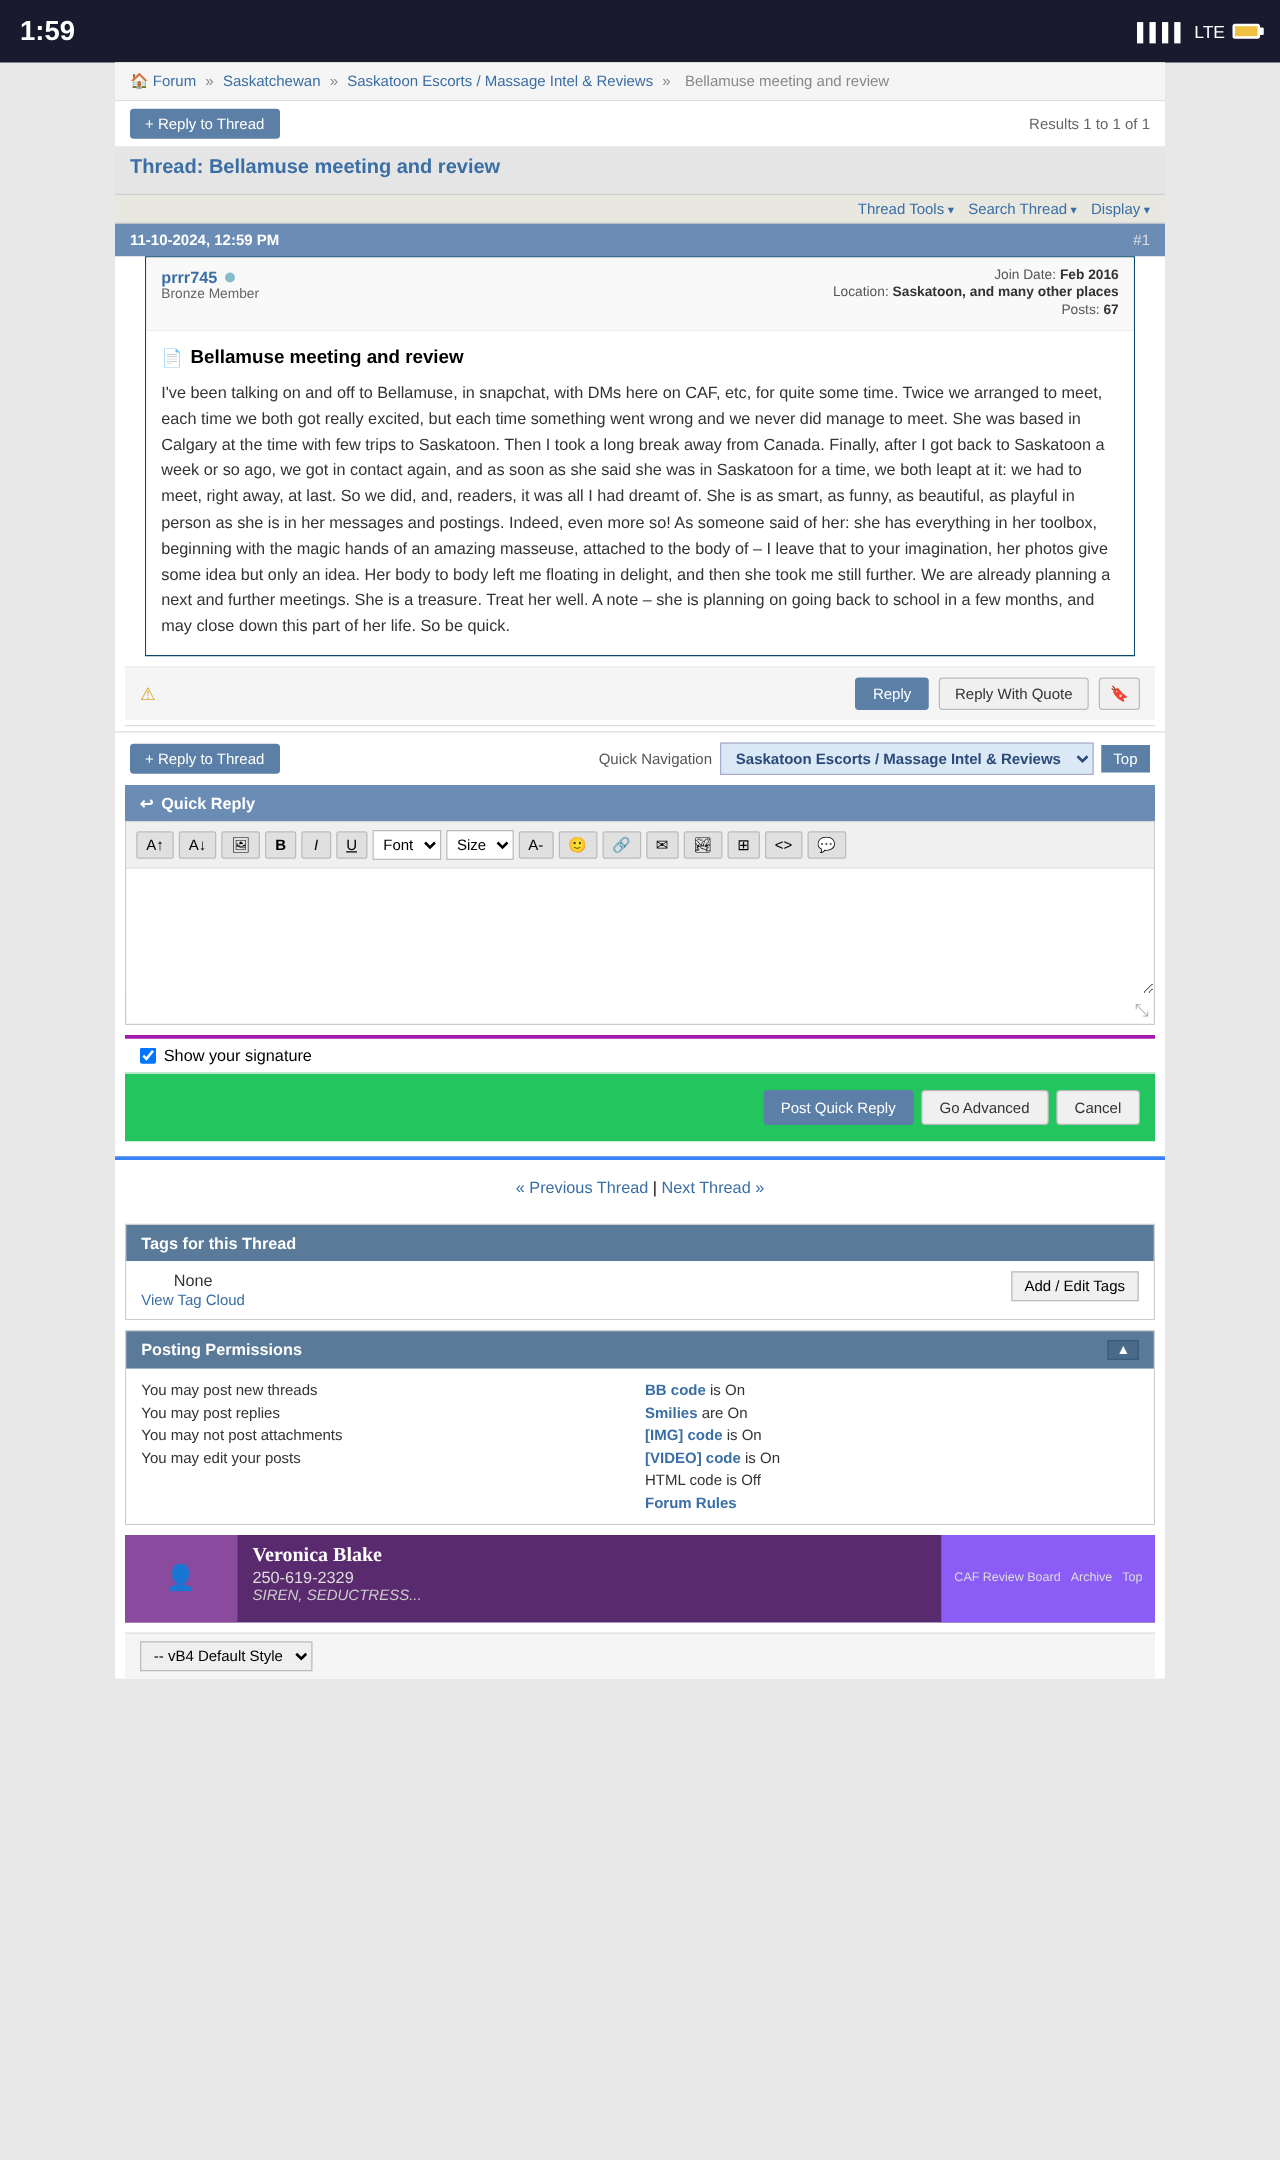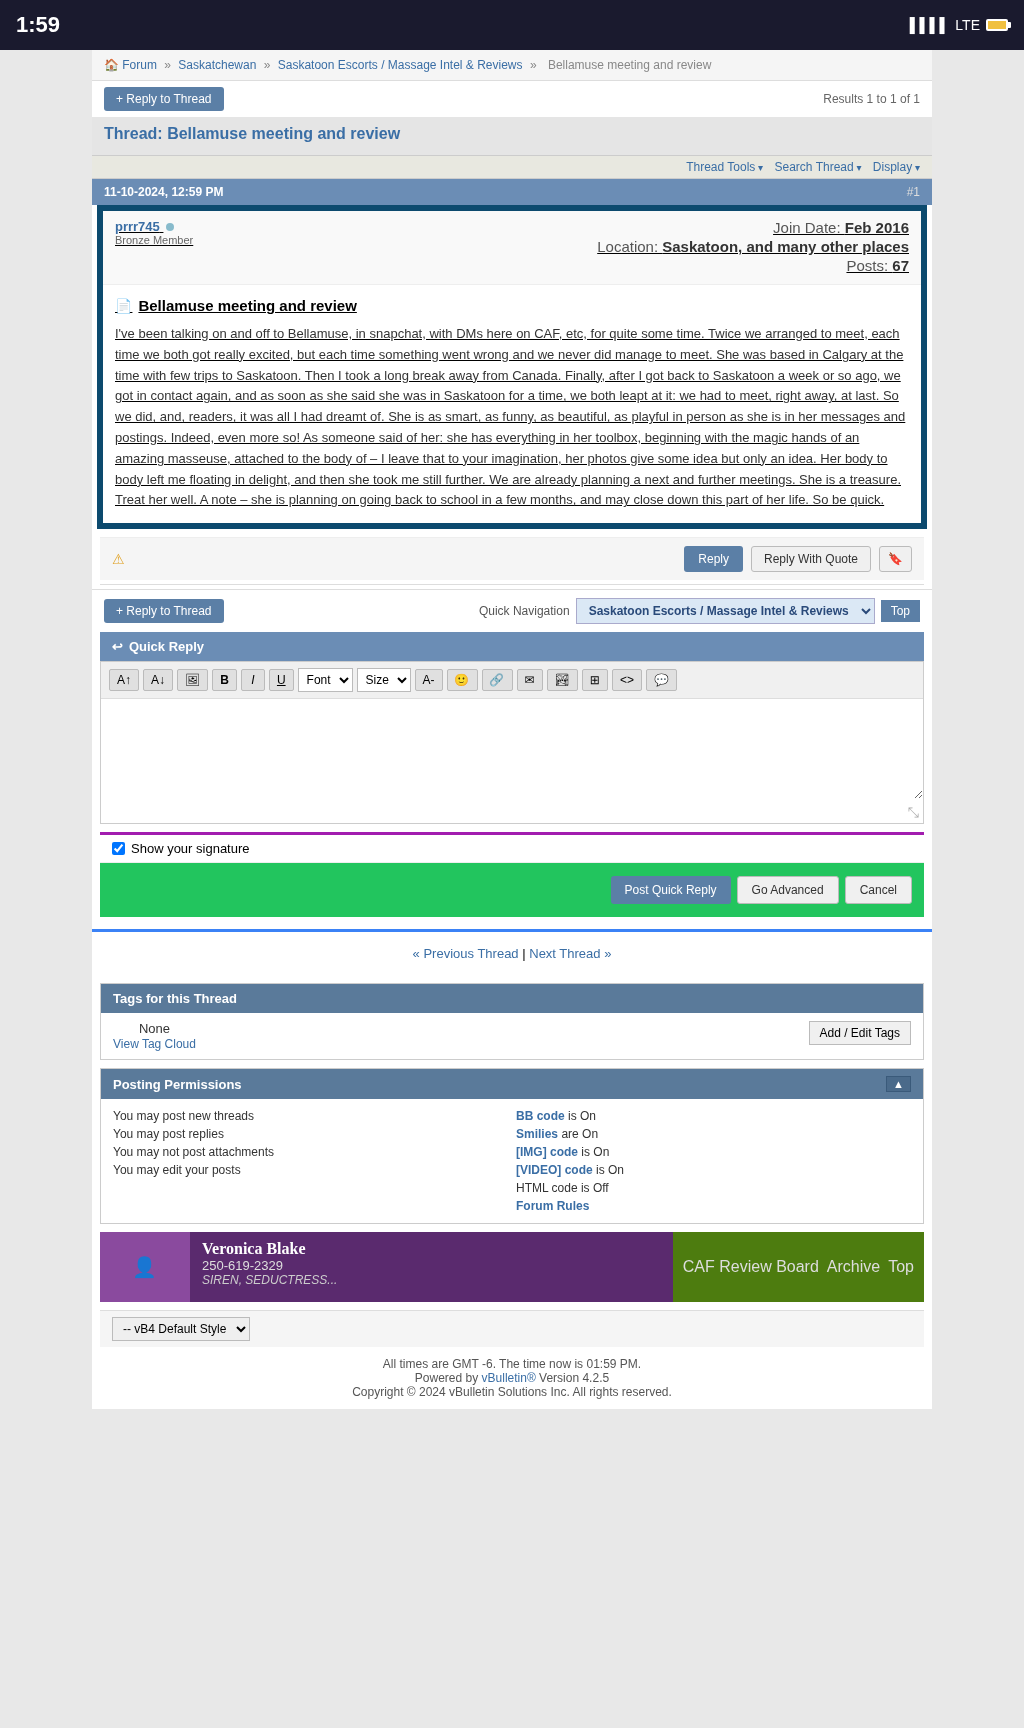--- a/index.html
+++ b/index.html
@@ -105,43 +105,42 @@
       display: flex;
       justify-content: space-between;
       align-items: center;
       font-size: 12px;
     }
     .post-header .post-date { font-weight: bold; }
     .post-header .post-num { color: #ddd; }
 
     
     .post-container {
-      border: 6px solid #0c4a6e;
-      margin: 0 5px 8px;
-      text-decoration: underline;
+      border: 1px solid #0c4a6e;
+      margin: 0 24px 8px;
     }
     .post-meta {
       display: flex;
       justify-content: space-between;
       padding: 8px 12px;
       background: #f9f9f9;
       border-bottom: 1px solid #eee;
     }
     .post-author { }
     .post-author .username { color: #3a6ea5; font-weight: bold; font-size: 13px; }
     .post-author .online-dot {
       display: inline-block;
       width: 8px;
       height: 8px;
       background: #8bc;
       border-radius: 50%;
       margin-left: 3px;
     }
     .post-author .user-rank { font-size: 11px; color: #666; }
-    .post-user-info { font-size: 15px; color: #555; text-align: right; }
+    .post-user-info { font-size: 11px; color: #555; text-align: right; }
     .post-user-info div { margin-bottom: 2px; }
     .post-user-info strong { color: #333; }
 
     
     .post-content {
       padding: 12px;
       background: white;
     }
     .post-title {
       font-size: 15px;
@@ -439,25 +438,25 @@
       flex: 1;
     }
     .footer-banner .banner-name {
       font-size: 16px;
       font-weight: bold;
       font-family: Georgia, serif;
     }
     .footer-banner .banner-phone { font-size: 13px; color: #ddd; }
     .footer-banner .banner-tagline { font-size: 12px; color: #ccc; font-style: italic; }
     .footer-banner .banner-links {
-      background: #4d7c0f;
+      background: #8b5cf6;
       padding: 4px 10px;
       display: flex;
       align-items: center;
-      font-size: 16px;
+      font-size: 10px;
       color: #ddd;
       gap: 8px;
     }
     .footer-banner .banner-links a { color: #ddd; text-decoration: none; }
 
     
     .style-bar {
       display: flex;
       justify-content: space-between;
       align-items: center;
@@ -671,21 +670,14 @@
       <a>Top</a>
     </div>
   </div>
 
   <div class="style-bar">
     <select class="style-select">
       <option>-- vB4 Default Style</option>
     </select>
   </div>
 
-  <div class="page-footer">
-    <div>All times are GMT -6. The time now is 01:59 PM.</div>
-    <div>
-      <span>Powered by </span><a>vBulletin®</a><span> Version 4.2.5</span>
-    </div>
-    <div>Copyright © 2024 vBulletin Solutions Inc. All rights reserved.</div>
-  </div>
 
 </div>
 
 </body></html>

